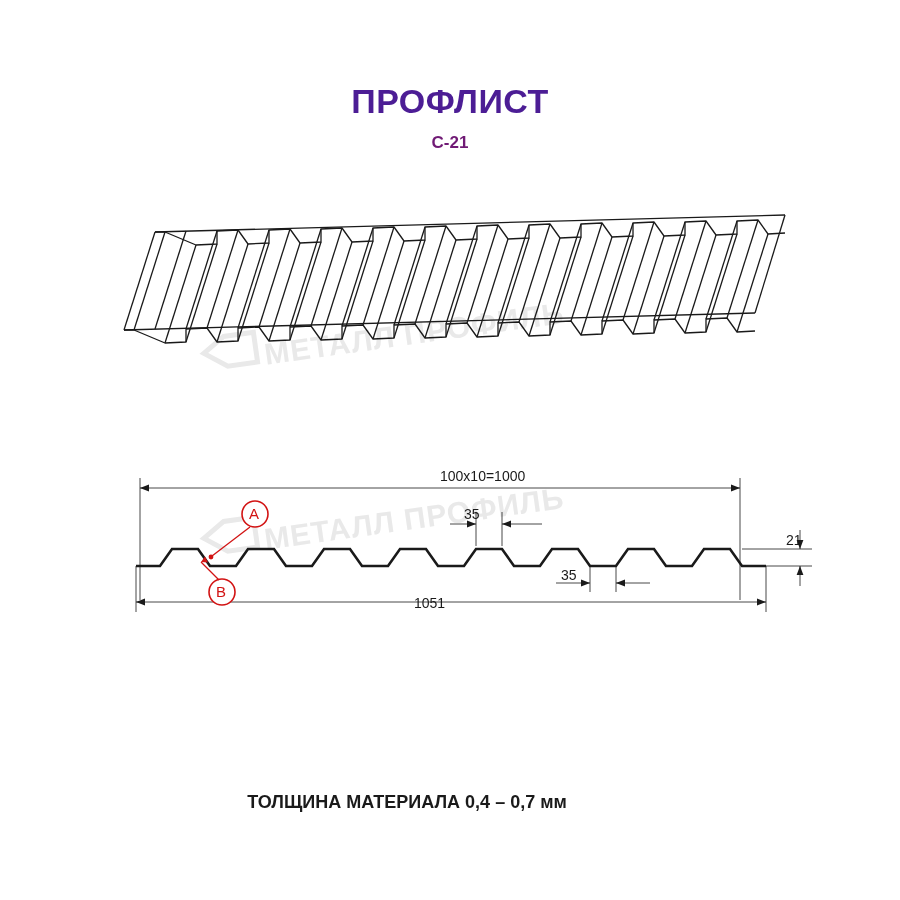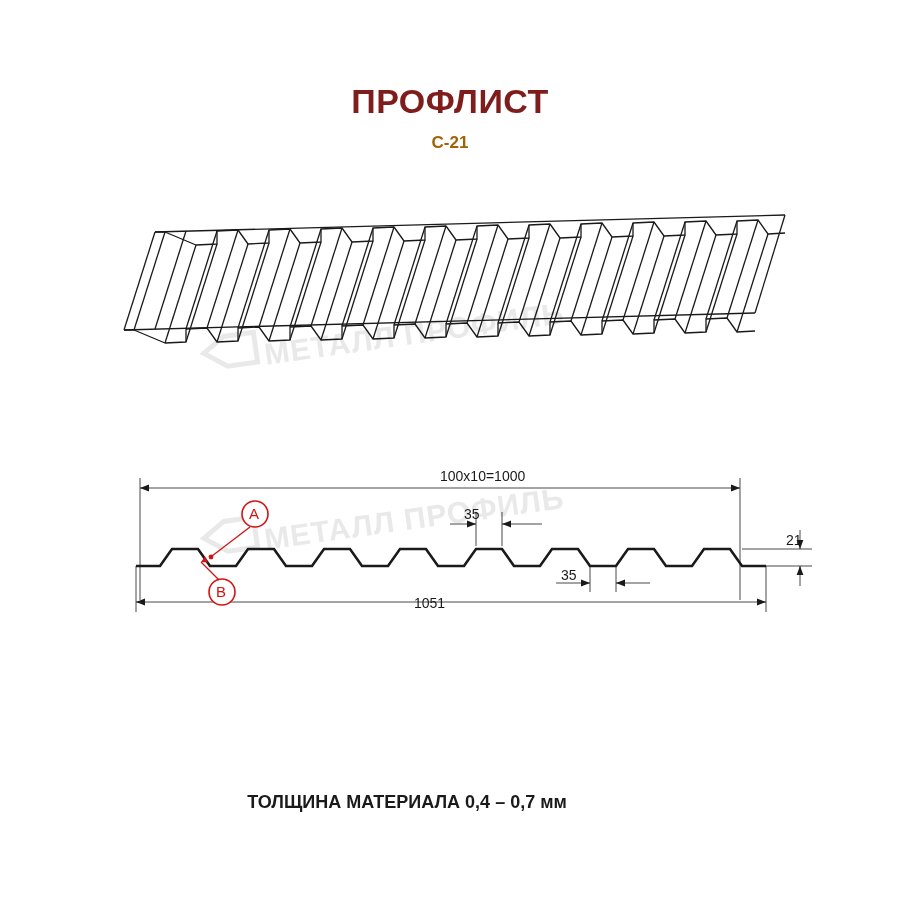--- a/index.html
+++ b/index.html
@@ -23,31 +23,31 @@
   }
   .title {
     position: absolute;
     left: 0;
     top: 82px;
     width: 900px;
     text-align: center;
     font-size: 34px;
     font-weight: bold;
     letter-spacing: 0.5px;
-    color: #7f1d1d;
+    color: #4c1d95;
   }
   .subtitle {
     position: absolute;
     left: 0;
     top: 133px;
     width: 900px;
     text-align: center;
     font-size: 17px;
     font-weight: bold;
-    color: #a16207;
+    color: #701a75;
   }
   .footer-note {
     position: absolute;
     left: 0;
     top: 792px;
     width: 814px;
     text-align: center;
     font-size: 18px;
     font-weight: bold;
     color: #1a1a1a;

